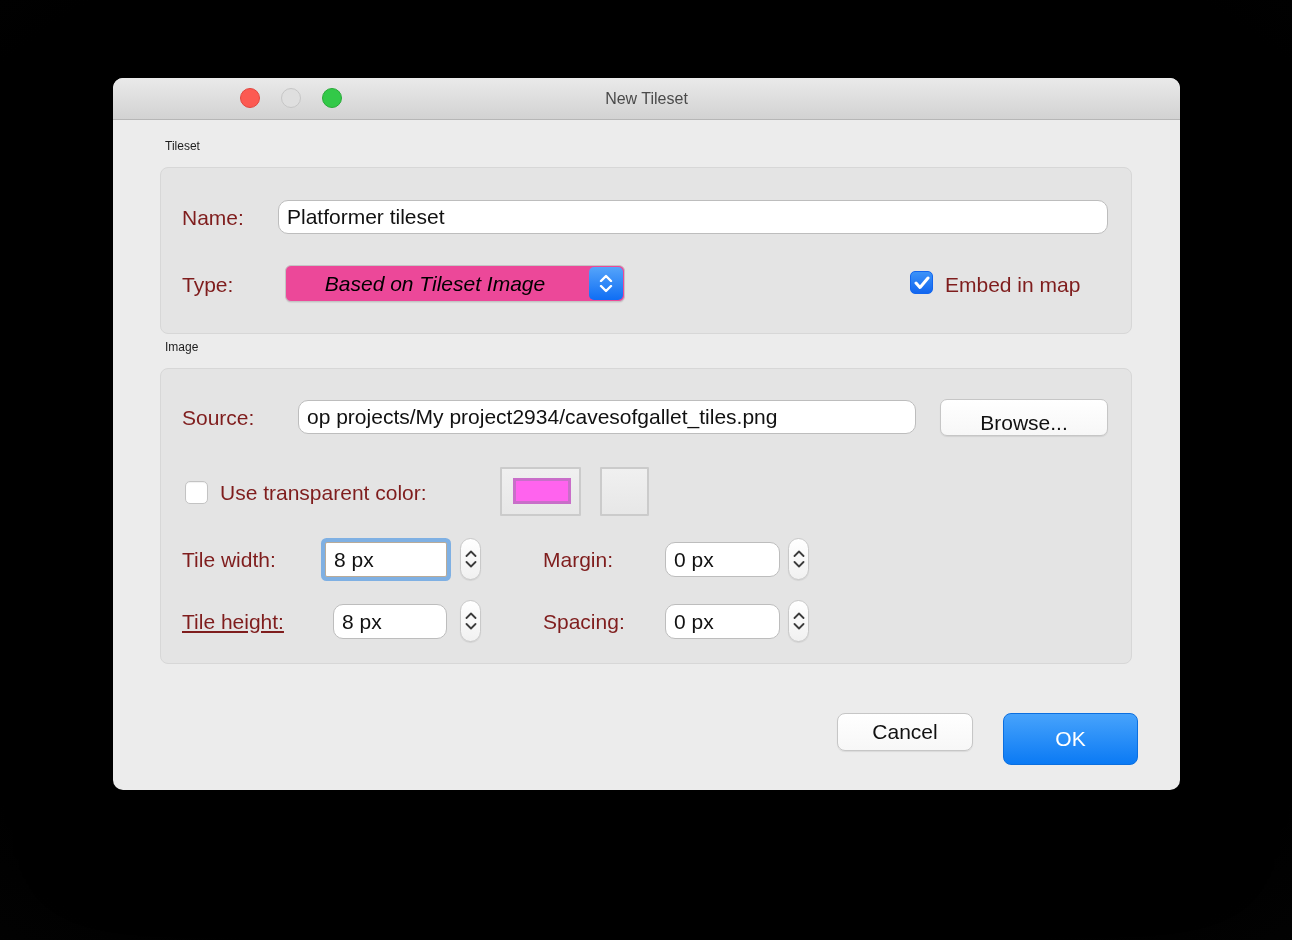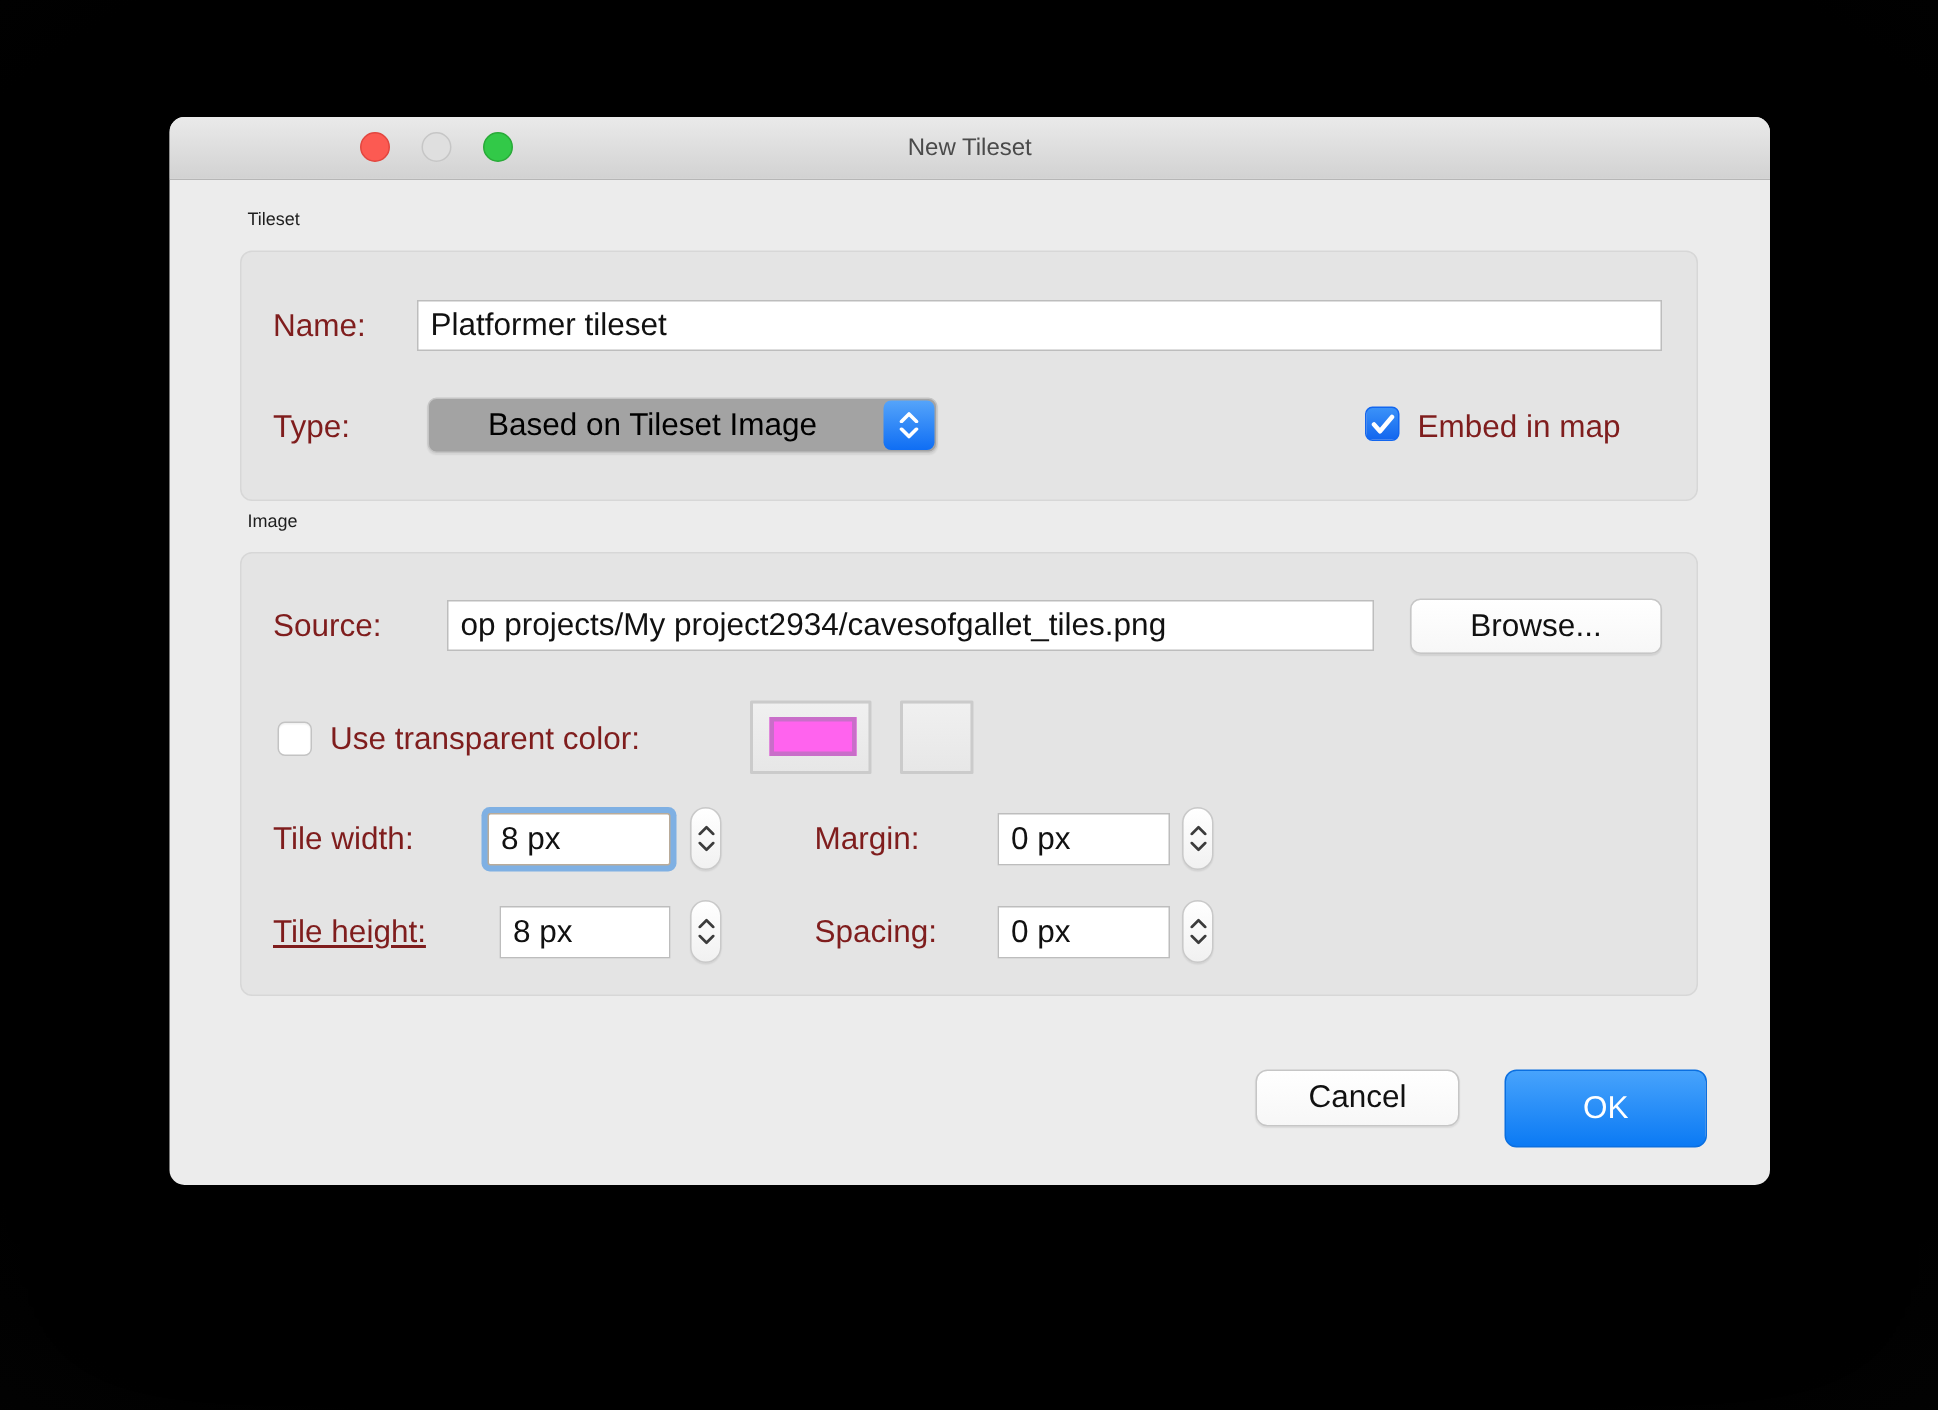--- a/index.html
+++ b/index.html
@@ -18,25 +18,25 @@
   .tl.green{left:209px;background:#32c948;border:1px solid #29aa38;}
 
   .group-label{position:absolute;font-size:12px;color:#1d1d1d;}
   .groupbox{position:absolute;left:47px;width:972px;background:#e4e4e4;
     border:1px solid #d7d7d7;border-radius:8px;box-sizing:border-box;}
 
   .lbl{position:absolute;font-size:21px;color:#7f1d1d;white-space:nowrap;}
 
   .tfield{position:absolute;box-sizing:border-box;background:#fff;border:1px solid #bdbdbd;
     font-size:21px;color:#111;padding:0 8px;font-family:"Liberation Sans","DejaVu Sans",sans-serif;
-    outline:none;border-radius:0;}
+    outline:none;border-radius:10px;}
   .tfield.focused{border:1px solid #b9ab99;box-shadow:0 0 0 4px #7fb0e3;border-radius:2px;}
 
-  .popup{position:absolute;background:#a3a3a3;border:1px solid #c4c4c4;border-radius:6px;
-    box-shadow:0 1px 1px rgba(0,0,0,.07);box-sizing:border-box;}
+  .popup{position:absolute;background:#ec4899;border:1px solid #c4c4c4;border-radius:6px;
+    box-shadow:0 1px 1px rgba(0,0,0,.07);box-sizing:border-box;font-style:italic;}
   .popup .popup-text{position:absolute;left:0;right:40px;top:0;bottom:0;display:flex;
     align-items:center;justify-content:center;font-size:21px;color:#000;white-space:nowrap;}
   .popup .cap{position:absolute;right:1px;top:1px;bottom:1px;width:34px;border-radius:5px;
     background:linear-gradient(#55a4fa,#0f6ef4);display:flex;flex-direction:column;
     align-items:center;justify-content:center;gap:3px;}
 
   .checkbox{position:absolute;width:23px;height:23px;border-radius:5px;box-sizing:border-box;}
   .checkbox.on{background:linear-gradient(#3b92f8,#1266ef);border:1px solid #1266ef;}
   .checkbox.off{background:#fff;border:1px solid #c3c3c3;box-shadow:inset 0 1px 1px rgba(0,0,0,.06);}
   .checkbox svg{position:absolute;left:3px;top:4px;}
@@ -94,21 +94,21 @@
         <polyline points="2,7 6,11.5 14,2" fill="none" stroke="#fff" stroke-width="3" stroke-linecap="round" stroke-linejoin="round"></polyline>
       </svg>
     </div>
     <div class="lbl" style="left:832px;top:195px;">Embed in map</div>
 
     <div class="group-label" style="left:52px;top:262px;">Image</div>
     <div class="groupbox" style="top:290px;height:296px;"></div>
 
     <div class="lbl" style="left:69px;top:328px;">Source:</div>
     <input class="tfield" style="left: 185px; top: 322px; width: 618px; height: 34px;" value="op projects/My project2934/cavesofgallet_tiles.png">
-    <div class="btn white" style="left:827px;top:321px;width:168px;height:37px;border-radius:7px;">
+    <div class="btn white" style="left:827px;top:321px;width:168px;height:37px;border-radius:7px;align-items:flex-end;">
       <span>Browse...</span>
     </div>
 
     <div class="checkbox off" style="left:72px;top:403px;">
       
     </div>
     <div class="lbl" style="left:107px;top:403px;">Use transparent color:</div>
 
     <div class="swatch-btn" style="left:387px;top:389px;width:81px;height:49px;">
       <div class="swatch-inner" style="background: rgb(255, 99, 238);"></div>

